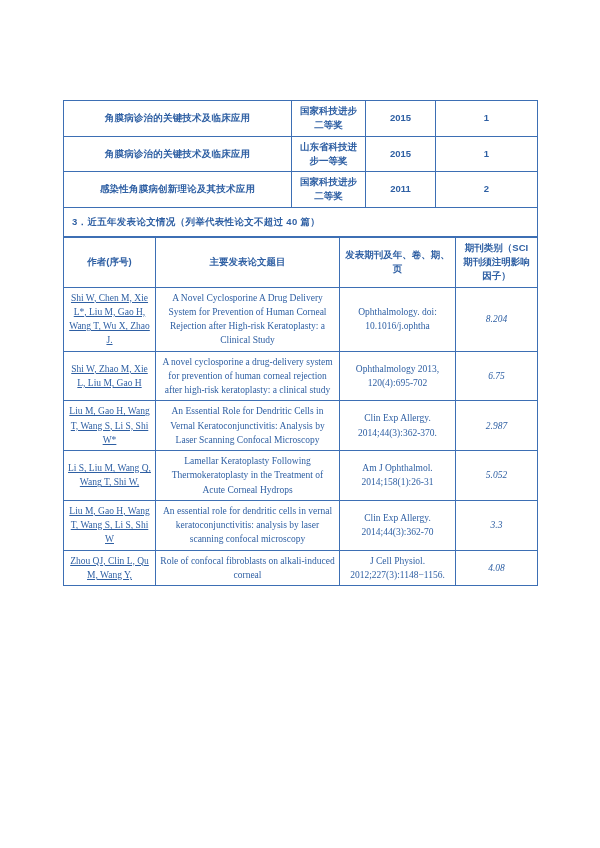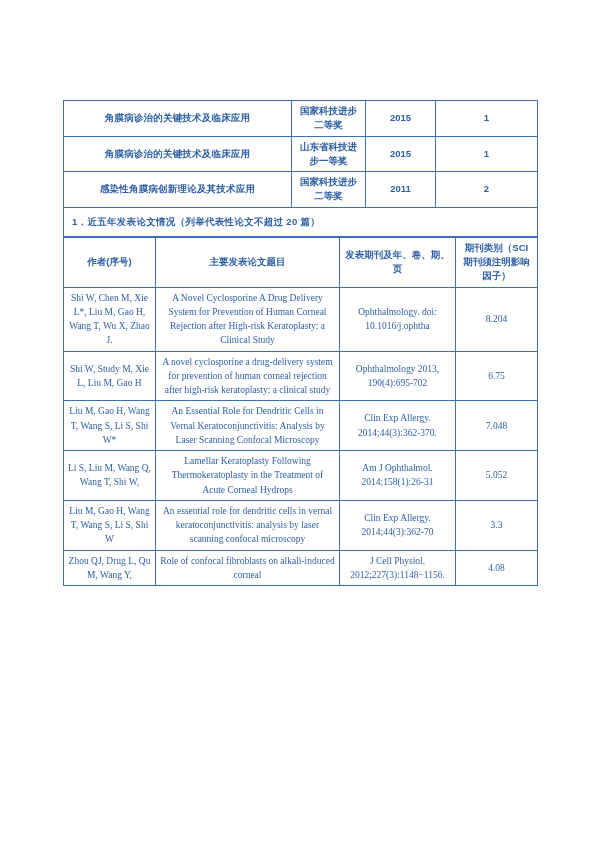--- a/index.html
+++ b/index.html
@@ -73,33 +73,35 @@
     font-size: 9.5px;
     font-weight: bold;
     line-height: 1.6;
     padding: 9px 5px;
   }
   
   .authors {
     font-size: 9px;
     line-height: 1.75;
     padding: 8px 5px;
+    text-decoration: underline;
   }
   .paper-title {
     font-size: 9px;
     line-height: 1.7;
     padding: 8px 7px;
   }
   .journal {
     font-size: 9px;
     line-height: 1.75;
     padding: 8px 4px;
   }
   .impact {
     font-size: 9.5px;
+    font-style: italic;
   }
   .w1 { width: 92px; }
   .w2 { width: 184px; }
   .w3 { width: 116px; }
   .w4 { width: 82px; }
 
   .aw1 { width: 228px; }
   .aw2 { width: 74px; }
   .aw3 { width: 70px; }
   .aw4 { width: 102px; }
@@ -131,21 +133,21 @@
         <td class="award-rank">1</td>
       </tr>
       <tr>
         <td class="award-name">感染性角膜病创新理论及其技术应用</td>
         <td class="award-org">国家科技进步二等奖</td>
         <td class="award-year">2011</td>
         <td class="award-rank">2</td>
       </tr>
 
       <tr>
-        <td class="section-title" colspan="4">1．近五年发表论文情况（列举代表性论文不超过 20 篇）</td>
+        <td class="section-title" colspan="4">3．近五年发表论文情况（列举代表性论文不超过 40 篇）</td>
       </tr>
     </tbody>
   </table>
 
   <table class="doc">
     <colgroup>
       <col class="w1">
         <col class="w2">
         <col class="w3">
         <col class="w4">
@@ -158,45 +160,45 @@
         <td class="hdr">期刊类别（SCI 期刊须注明影响因子）</td>
       </tr>
 
       <tr>
         <td class="authors">Shi W, Chen M, Xie L*, Liu M, Gao H, Wang T, Wu X, Zhao J.</td>
         <td class="paper-title">A Novel Cyclosporine A Drug Delivery System for Prevention of Human Corneal Rejection after High-risk Keratoplasty: a Clinical Study</td>
         <td class="journal">Ophthalmology. doi: 10.1016/j.ophtha</td>
         <td class="impact">8.204</td>
       </tr>
       <tr>
-        <td class="authors">Shi  W,  Study  M, Xie L, Liu M, Gao H</td>
+        <td class="authors">Shi  W,  Zhao  M, Xie L, Liu M, Gao H</td>
         <td class="paper-title">A novel cyclosporine a drug-delivery system for prevention of human corneal rejection after high-risk keratoplasty: a clinical study</td>
-        <td class="journal">Ophthalmology 2013, 190(4):695-702</td>
+        <td class="journal">Ophthalmology 2013, 120(4):695-702</td>
         <td class="impact">6.75</td>
       </tr>
       <tr>
         <td class="authors">Liu M, Gao H, Wang T, Wang S, Li S, Shi W*</td>
         <td class="paper-title">An Essential Role for Dendritic Cells in Vernal Keratoconjunctivitis: Analysis by Laser Scanning Confocal Microscopy</td>
         <td class="journal">Clin Exp Allergy. 2014;44(3):362-370.</td>
-        <td class="impact">7.048</td>
+        <td class="impact">2.987</td>
       </tr>
       <tr>
         <td class="authors">Li S, Liu M, Wang Q, Wang T, Shi W,</td>
         <td class="paper-title">Lamellar Keratoplasty Following Thermokeratoplasty in the Treatment of Acute Corneal Hydrops</td>
         <td class="journal">Am J Ophthalmol. 2014;158(1):26-31</td>
         <td class="impact">5.052</td>
       </tr>
       <tr>
         <td class="authors">Liu M, Gao H, Wang T, Wang S, Li S, Shi W</td>
         <td class="paper-title">An essential role for dendritic cells in vernal keratoconjunctivitis: analysis by laser scanning confocal microscopy</td>
         <td class="journal">Clin Exp Allergy. 2014;44(3):362-70</td>
         <td class="impact">3.3</td>
       </tr>
       <tr>
-        <td class="authors">Zhou QJ, Drug L, Qu M, Wang Y,</td>
+        <td class="authors">Zhou QJ, Clin L, Qu M, Wang Y,</td>
         <td class="paper-title">Role of confocal fibroblasts on alkali-induced corneal</td>
         <td class="journal">J Cell Physiol. 2012;227(3):1148−1156.</td>
         <td class="impact">4.08</td>
       </tr>
     </tbody>
   </table>
 
 </div>
 
 </body></html>

